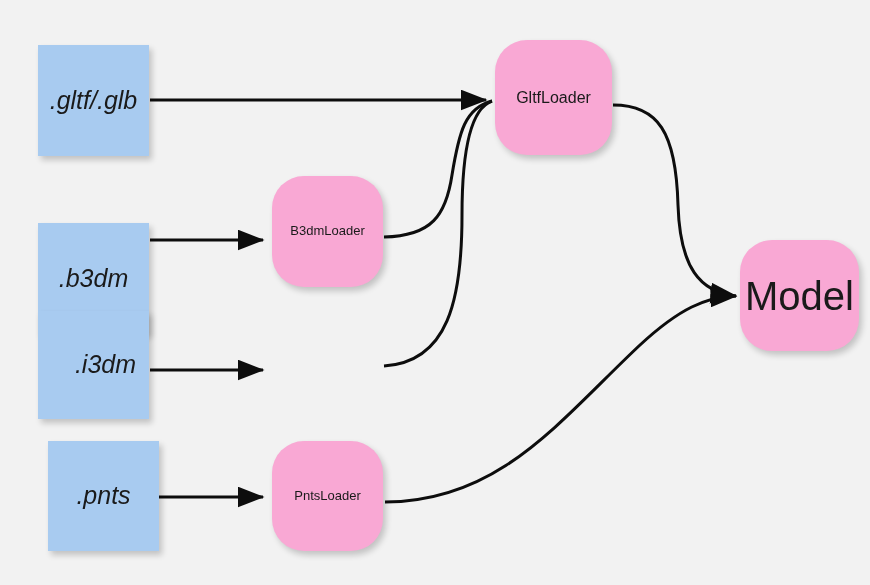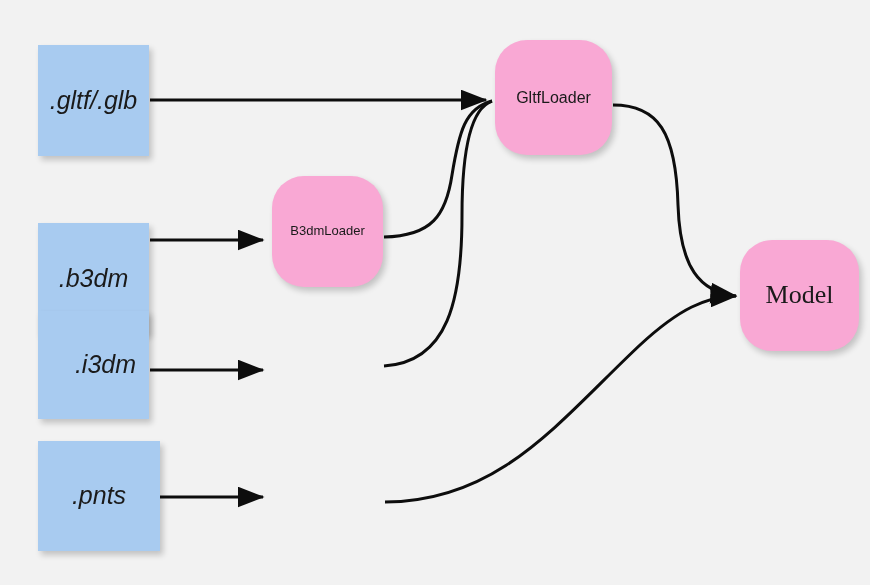--- a/index.html
+++ b/index.html
@@ -38,21 +38,21 @@
   .node.green {
     background: #f9a8d4;
     border-radius: 32px;
   }
   .node .label {
     display: block;
     padding: 0 4px;
   }
   .fmt-label { font-size: 25px; }
   .loader-label { font-size: 13px; }
-  .model-label { font-size: 26px; font-family: Liberation Serif, serif; }
+  .model-label { font-size: 40px; }
   .gltf-label { font-size: 16px; }
 
   svg#edges {
     position: absolute;
     left: 0;
     top: 0;
     width: 870px;
     height: 585px;
     pointer-events: none;
     overflow: visible;
@@ -98,31 +98,34 @@
   </div>
 
   <div class="node blue" style="left:38px; top:176px; width:111px; height:111px;margin-top:47px;">
     <span class="label fmt-label">.b3dm</span>
   </div>
 
   <div class="node blue" style="left:38px; top:311px; width:111px; height:108px;padding-left:24px;">
     <span class="label fmt-label">.i3dm</span>
   </div>
 
-  <div class="node blue" style="left:38px; top:441px; width:122px; height:110px;">
+  <div class="node blue" style="left:48px; top:441px; width:111px; height:110px;">
     <span class="label fmt-label">.pnts</span>
   </div>
 
   <div class="node green" style="left:495px; top:40px; width:117px; height:115px;">
     <span class="label gltf-label">GltfLoader</span>
   </div>
 
   <div class="node green" style="left:272px; top:176px; width:111px; height:111px;">
     <span class="label loader-label">B3dmLoader</span>
   </div>
 
 
+  <div class="node green" style="left:272px; top:441px; width:111px; height:110px;">
+    <span class="label loader-label">PntsLoader</span>
+  </div>
 
   <div class="node green" style="left:740px; top:240px; width:119px; height:111px;">
     <span class="label model-label">Model</span>
   </div>
 
 </div>
 
 </body></html>

